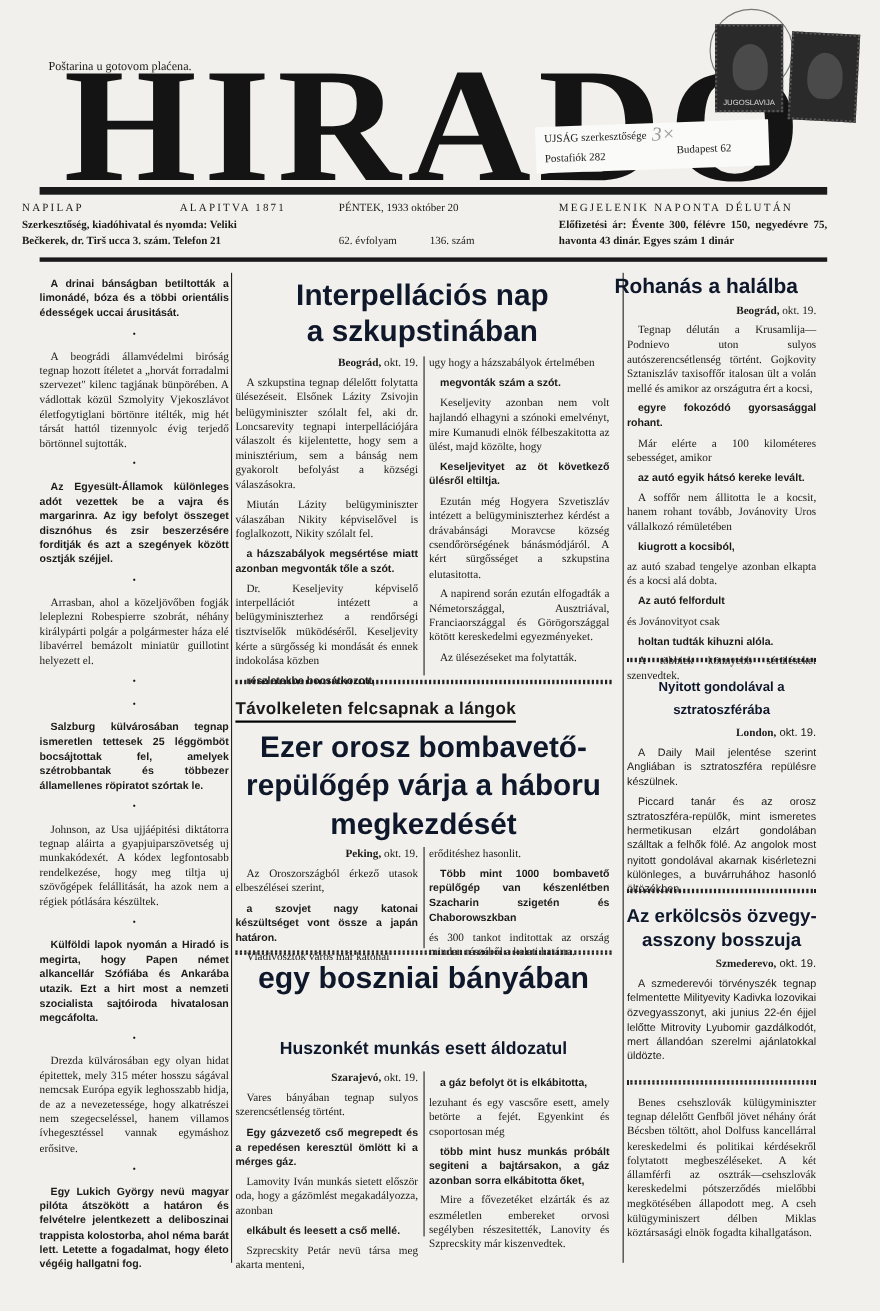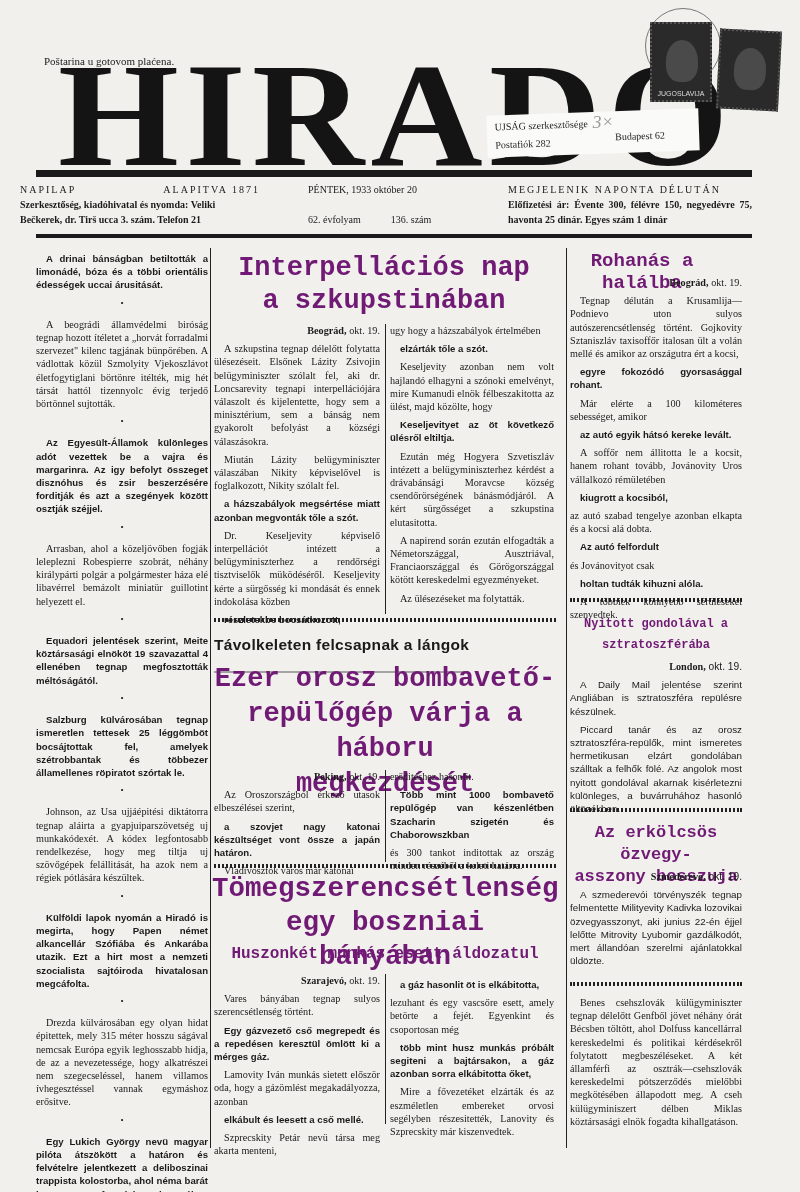--- a/index.html
+++ b/index.html
@@ -55,27 +55,27 @@
 
   
   .col { position: absolute; font-size: 10.2px; line-height: 13.2px; text-align: justify; }
   .col p { margin: 0 0 5px 0; text-indent: 10px; }
   .col p.bold { font-weight: bold; font-family: "Liberation Sans", "DejaVu Sans", sans-serif; font-size: 9.6px; }
   .col p.noind { text-indent: 0; }
   .col .dot { text-align: center; margin: 4px 0 8px; font-size: 9px; }
   .left-col { left: 36px; top: 252px; width: 172px; }
   .vrule { position: absolute; width: 1px; background: #222; }
 
-  .head1 { position: absolute; font-family: Liberation Mono, monospace; font-weight: bold; text-align: center; color: #701a75; }
+  .head1 { position: absolute; font-family: Liberation Sans, sans-serif; font-weight: bold; text-align: center; color: #0f172a; }
   .dateline { text-align: right; font-size: 10.2px; margin-bottom: 2px; text-indent: 0 !important; }
   .dateline b { font-family: "Liberation Serif", serif; }
   .dotrule { position: absolute; height: 4px; border-top: 2px dotted #222; border-bottom: 2px dotted #222; box-sizing: border-box; }
   .kicker {
     position: absolute; left: 214px; top: 636px; font-family: "Liberation Sans", sans-serif;
-    font-weight: bold; font-size: 15.5px; border-bottom: 2px solid #a3a3a3; padding-bottom: 17px; letter-spacing: 0.3px;
+    font-weight: bold; font-size: 15.5px; border-bottom: 2px solid #000000; padding-bottom: 1px; letter-spacing: 0.3px;
   }
 </style>
 </head>
 <body>
 
 <div class="page">
 
   <div class="postage-note">Poštarina u gotovom plaćena.</div>
   <div class="title">HIRADÓ</div>
   <div class="title-rule"></div>
@@ -106,34 +106,33 @@
   </div>
   <div class="meta center">
     <div>PÉNTEK, 1933 október 20</div>
     <div class="row3">
       <span>62. évfolyam</span>
       <span>136. szám</span>
     </div>
   </div>
   <div class="meta right">
     <div class="head">MEGJELENIK NAPONTA DÉLUTÁN</div>
-    <div><b>Előfizetési ár: Évente 300, félévre 150, negyedévre 75, havonta 25 dinár. Egyes szám 1 dinár</b></div>
+    <div><b>Előfizetési ár: Évente 300, félévre 150, negyedévre 75, havonta 43 dinár. Egyes szám 1 dinár</b></div>
   </div>
   <div class="meta-rule"></div>
 
   <div class="col left-col" id="left-col">
       <p class="bold">A drinai bánságban betiltották a limonádé, bóza és a többi orientális édességek uccai árusitását.</p>
       <div class="dot">•</div>
       <p>A beográdi államvédelmi biróság tegnap hozott ítéletet a „horvát forradalmi szervezet" kilenc tagjának bünpörében. A vádlottak közül Szmolyity Vjekoszlávot életfogytiglani börtönre itélték, mig hét társát hattól tizennyolc évig terjedő börtönnel sujtották.</p>
       <div class="dot">•</div>
       <p class="bold">Az Egyesült-Államok különleges adót vezettek be a vajra és margarinra. Az igy befolyt összeget disznóhus és zsir beszerzésére forditják és azt a szegények között osztják széjjel.</p>
       <div class="dot">•</div>
       <p>Arrasban, ahol a közeljövőben fogják leleplezni Robespierre szobrát, néhány királypárti polgár a polgármester háza elé libavérrel bemázolt miniatür guillotint helyezett el.</p>
       <div class="dot">•</div>
-      <p class="bold">Equadori jelentések szerint, Meite köztársasági elnököt 19 szavazattal 4 ellenében tegnap megfosztották méltóságától.</p>
       <div class="dot">•</div>
       <p class="bold">Salzburg külvárosában tegnap ismeretlen tettesek 25 léggömböt bocsájtottak fel, amelyek szétrobbantak és többezer államellenes röpiratot szórtak le.</p>
       <div class="dot">•</div>
       <p>Johnson, az Usa ujjáépitési diktátorra tegnap aláirta a gyapjuiparszövetség uj munkakódexét. A kódex legfontosabb rendelkezése, hogy meg tiltja uj szövőgépek felállitását, ha azok nem a régiek pótlására készültek.</p>
       <div class="dot">•</div>
       <p class="bold">Külföldi lapok nyomán a Hiradó is megirta, hogy Papen német alkancellár Szófiába és Ankarába utazik. Ezt a hirt most a nemzeti szocialista sajtóiroda hivatalosan megcáfolta.</p>
       <div class="dot">•</div>
       <p>Drezda külvárosában egy olyan hidat épitettek, mely 315 méter hosszu ságával nemcsak Európa egyik leghosszabb hidja, de az a nevezetessége, hogy alkatrészei nem szegecseléssel, hanem villamos ívhegesztéssel vannak egymáshoz erősitve.</p>
       <div class="dot">•</div>
       <p class="bold">Egy Lukich György nevü magyar pilóta átszökött a határon és felvételre jelentkezett a deliboszinai trappista kolostorba, ahol néma barát lett. Letette a fogadalmat, hogy életo végéig hallgatni fog.</p>
@@ -150,21 +149,21 @@
         <p>A szkupstina tegnap délelőtt folytatta ülésezéseit. Elsőnek Lázity Zsivojin belügyminiszter szólalt fel, aki dr. Loncsarevity tegnapi interpellációjára válaszolt és kijelentette, hogy sem a minisztérium, sem a bánság nem gyakorolt befolyást a községi válaszásokra.</p>
         <p>Miután Lázity belügyminiszter válaszában Nikity képviselővel is foglalkozott, Nikity szólalt fel.</p>
         <p class="bold">a házszabályok megsértése miatt azonban megvonták tőle a szót.</p>
         <p>Dr. Keseljevity képviselő interpellációt intézett a belügyminiszterhez a rendőrségi tisztviselők müködéséről. Keseljevity kérte a sürgősség ki mondását és ennek indokolása közben</p>
         <p class="bold">részletekbe bocsátkozott,</p>
       </div>
   </div>
   <div class="vrule" style="left:385px; top:324px; height:290px;"></div>
   <div class="col" style="left:390px; top:324px; width:164px;" id="interp-c2">
       <p class="noind">ugy hogy a házszabályok értelmében</p>
-      <p class="bold">elzárták tőle a szót.</p>
+      <p class="bold">megvonták szám a szót.</p>
       <p>Keseljevity azonban nem volt hajlandó elhagyni a szónoki emelvényt, mire Kumanudi elnök félbeszakitotta az ülést, majd közölte, hogy</p>
       <p class="bold">Keseljevityet az öt következő ülésről eltiltja.</p>
       <p>Ezután még Hogyera Szvetiszláv intézett a belügyminiszterhez kérdést a drávabánsági Moravcse község csendőrörségének bánásmódjáról. A kért sürgősséget a szkupstina elutasitotta.</p>
       <p>A napirend során ezután elfogadták a Németországgal, Ausztriával, Franciaországgal és Görögországgal kötött kereskedelmi egyezményeket.</p>
       <p>Az ülésezéseket ma folytatták.</p>
     </div>
 
   <div class="dotrule" style="left:214px; top:618px; width:342px;"></div>
 
   <div class="kicker">Távolkeleten felcsapnak a lángok</div>
@@ -184,37 +183,36 @@
   <div class="vrule" style="left:385px; top:770px; height:92px;"></div>
   <div class="col" style="left:390px; top:770px; width:164px;" id="bomb-c2">
       <p class="noind">erőditéshez hasonlit.</p>
       <p class="bold">Több mint 1000 bombavető repülőgép van készenlétben Szacharin szigetén és Chaborowszkban</p>
       <p class="noind">és 300 tankot inditottak az ország minden részéből a keleti határra.</p>
     </div>
 
   <div class="dotrule" style="left:214px; top:864px; width:342px;"></div>
 
   <div class="head1" style="left:212px; top:872px; width:346px; font-size:27.5px; line-height:34px;">
-    <div>Tömegszerencsétlenség</div>
     <div>egy boszniai bányában</div>
   </div>
   <div class="head1" style="left:212px; top:944px; width:346px; font-size:16px; line-height:20px;">Huszonkét munkás esett áldozatul</div>
   <div class="col" style="left:214px; top:974px; width:166px;">
     <p class="dateline"><b>Szarajevó,</b> <span>okt. 19.</span></p>
     <div id="mine-c1">
         <p>Vares bányában tegnap sulyos szerencsétlenség történt.</p>
         <p class="bold">Egy gázvezető cső megrepedt és a repedésen keresztül ömlött ki a mérges gáz.</p>
         <p>Lamovity Iván munkás sietett először oda, hogy a gázömlést megakadályozza, azonban</p>
         <p class="bold">elkábult és leesett a cső mellé.</p>
         <p>Szprecskity Petár nevü társa meg akarta menteni,</p>
       </div>
   </div>
   <div class="vrule" style="left:385px; top:974px; height:150px;"></div>
   <div class="col" style="left:390px; top:978px; width:164px;" id="mine-c2">
-      <p class="bold">a gáz hasonlit öt is elkábitotta,</p>
+      <p class="bold">a gáz befolyt öt is elkábitotta,</p>
       <p class="noind">lezuhant és egy vascsőre esett, amely betörte a fejét. Egyenkint és csoportosan még</p>
       <p class="bold">több mint husz munkás próbált segiteni a bajtársakon, a gáz azonban sorra elkábitotta őket,</p>
       <p>Mire a fővezetéket elzárták és az eszméletlen embereket orvosi segélyben részesitették, Lanovity és Szprecskity már kiszenvedtek.</p>
     </div>
 
   <div class="vrule" style="left:566px; top:248px; height:900px;"></div>
 
   <div class="head1" style="left:556px; top:250px; width:172px; font-size:19px; line-height:22px;">Rohanás a halálba</div>
   <div class="col" style="left:570px; top:276px; width:172px;">
     <p class="dateline"><b>Beográd,</b> <span>okt. 19.</span></p>

